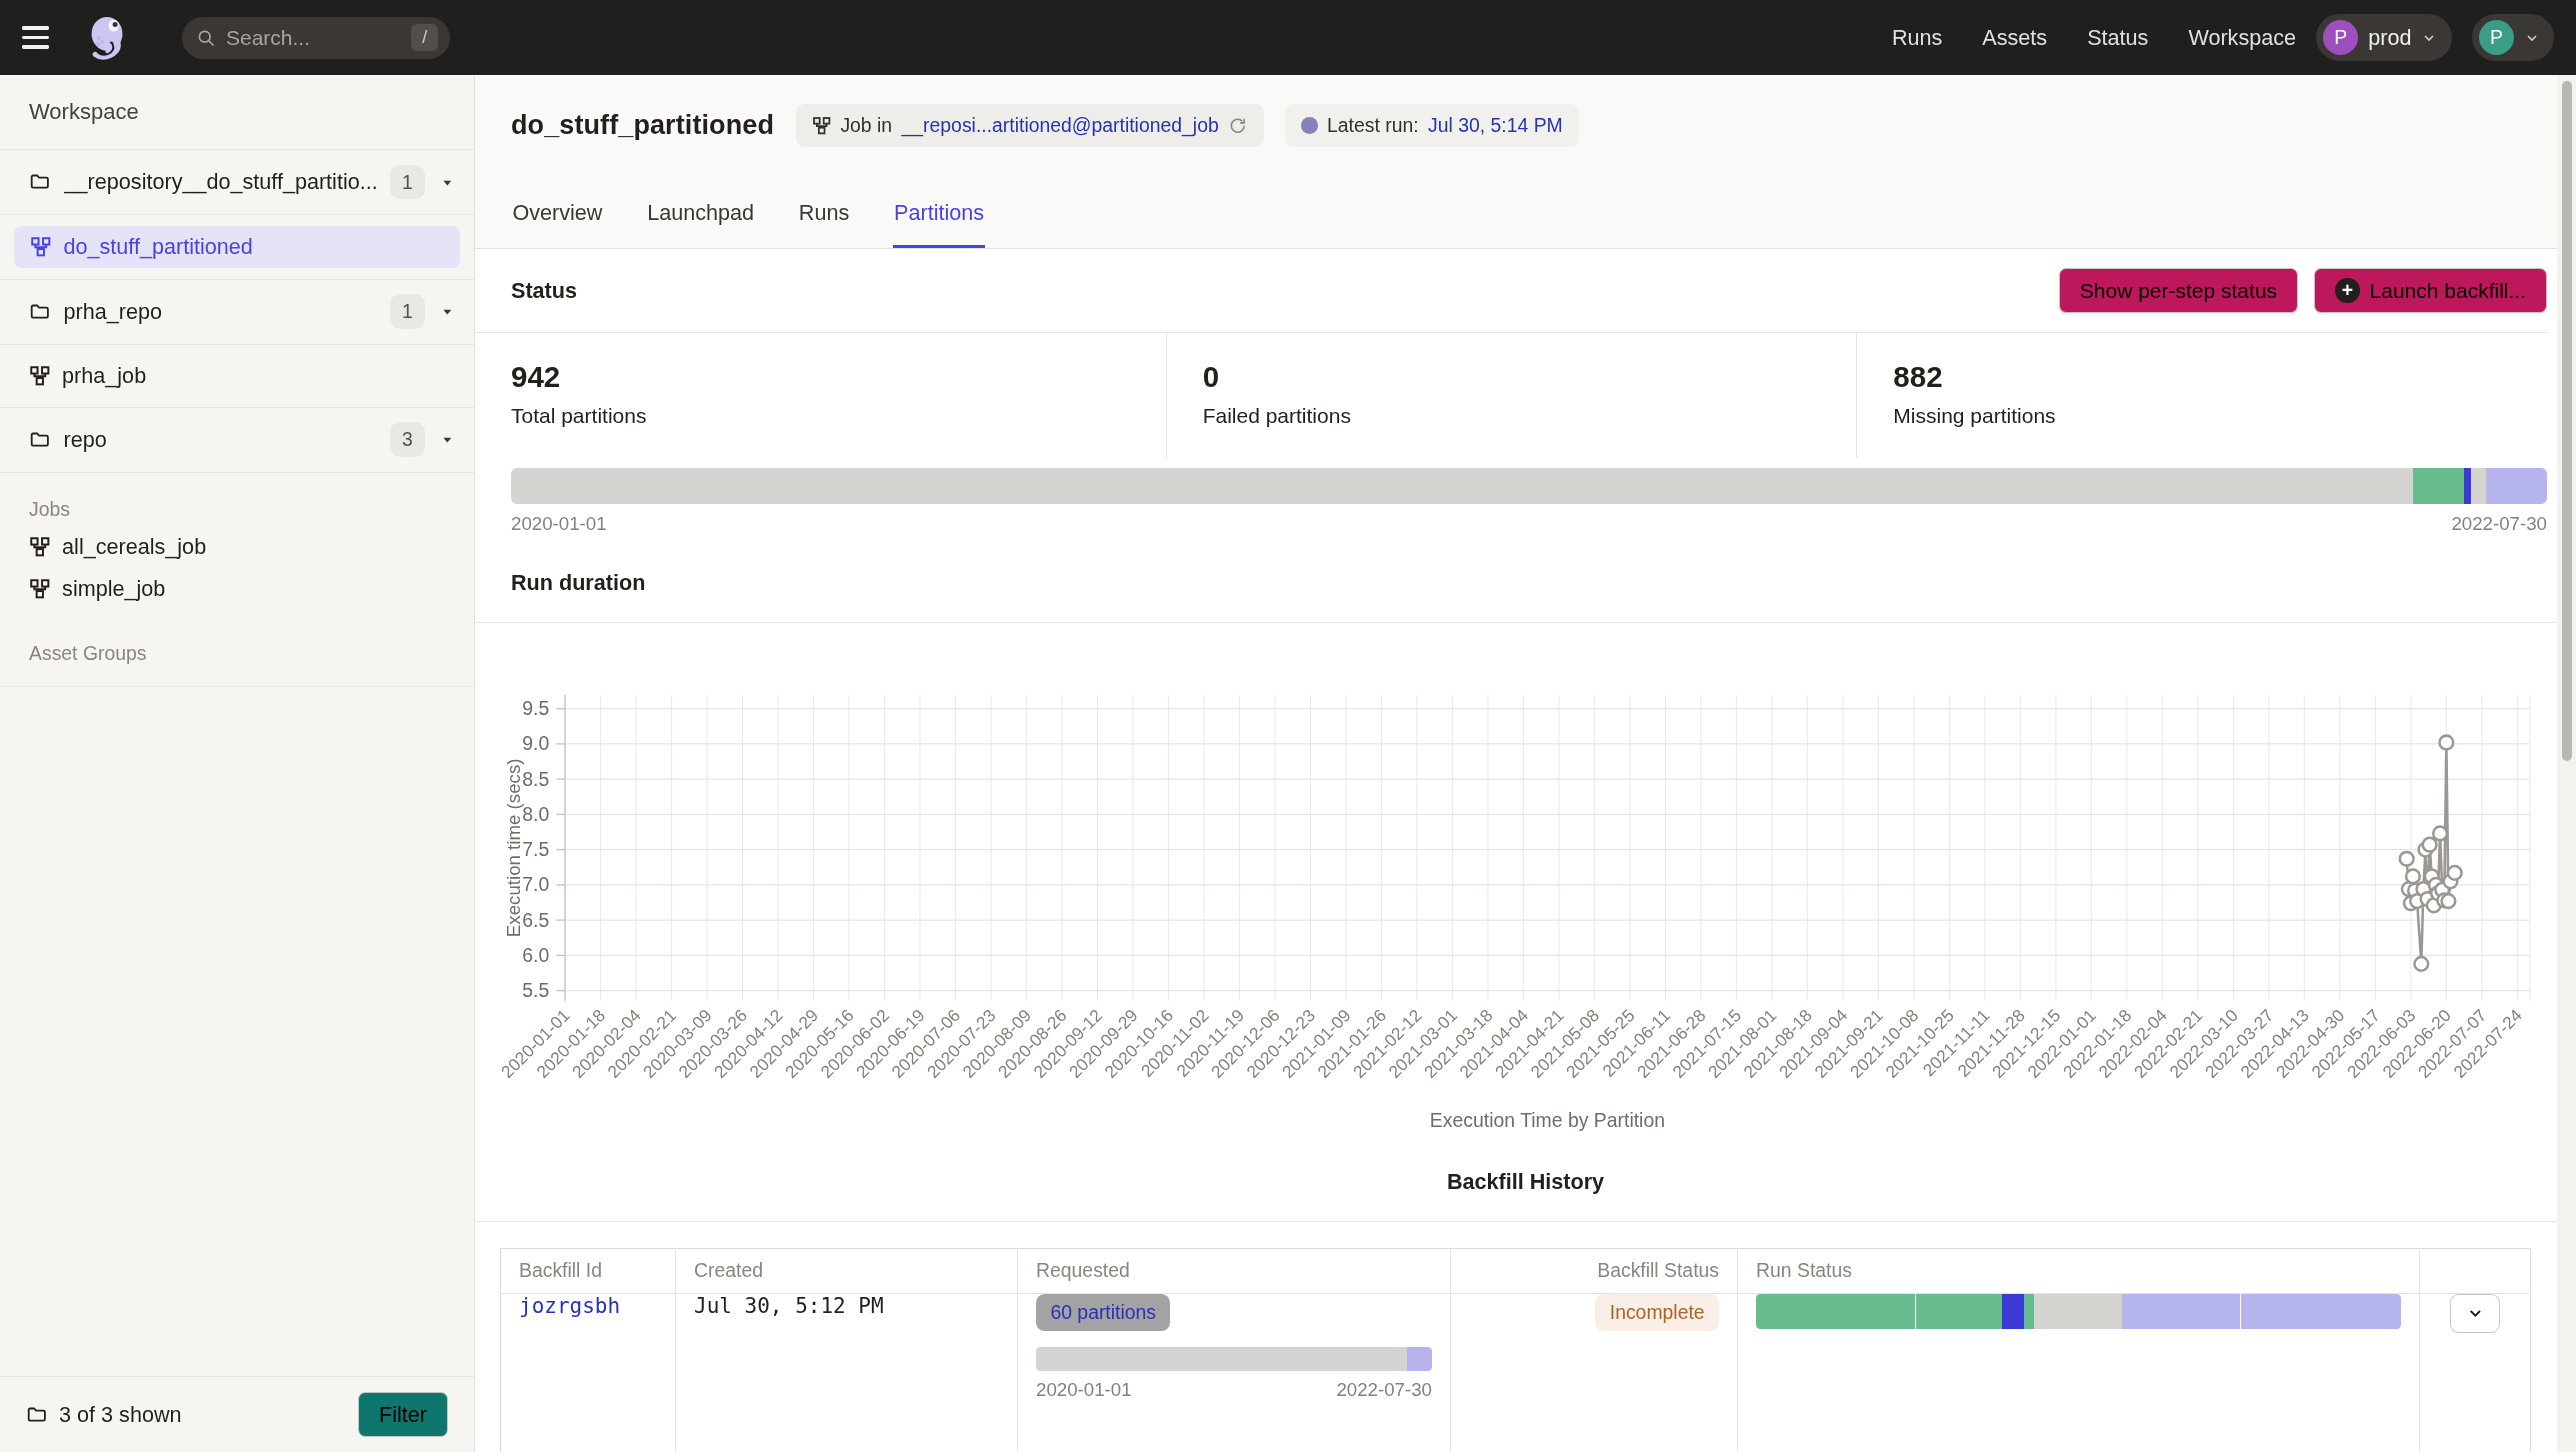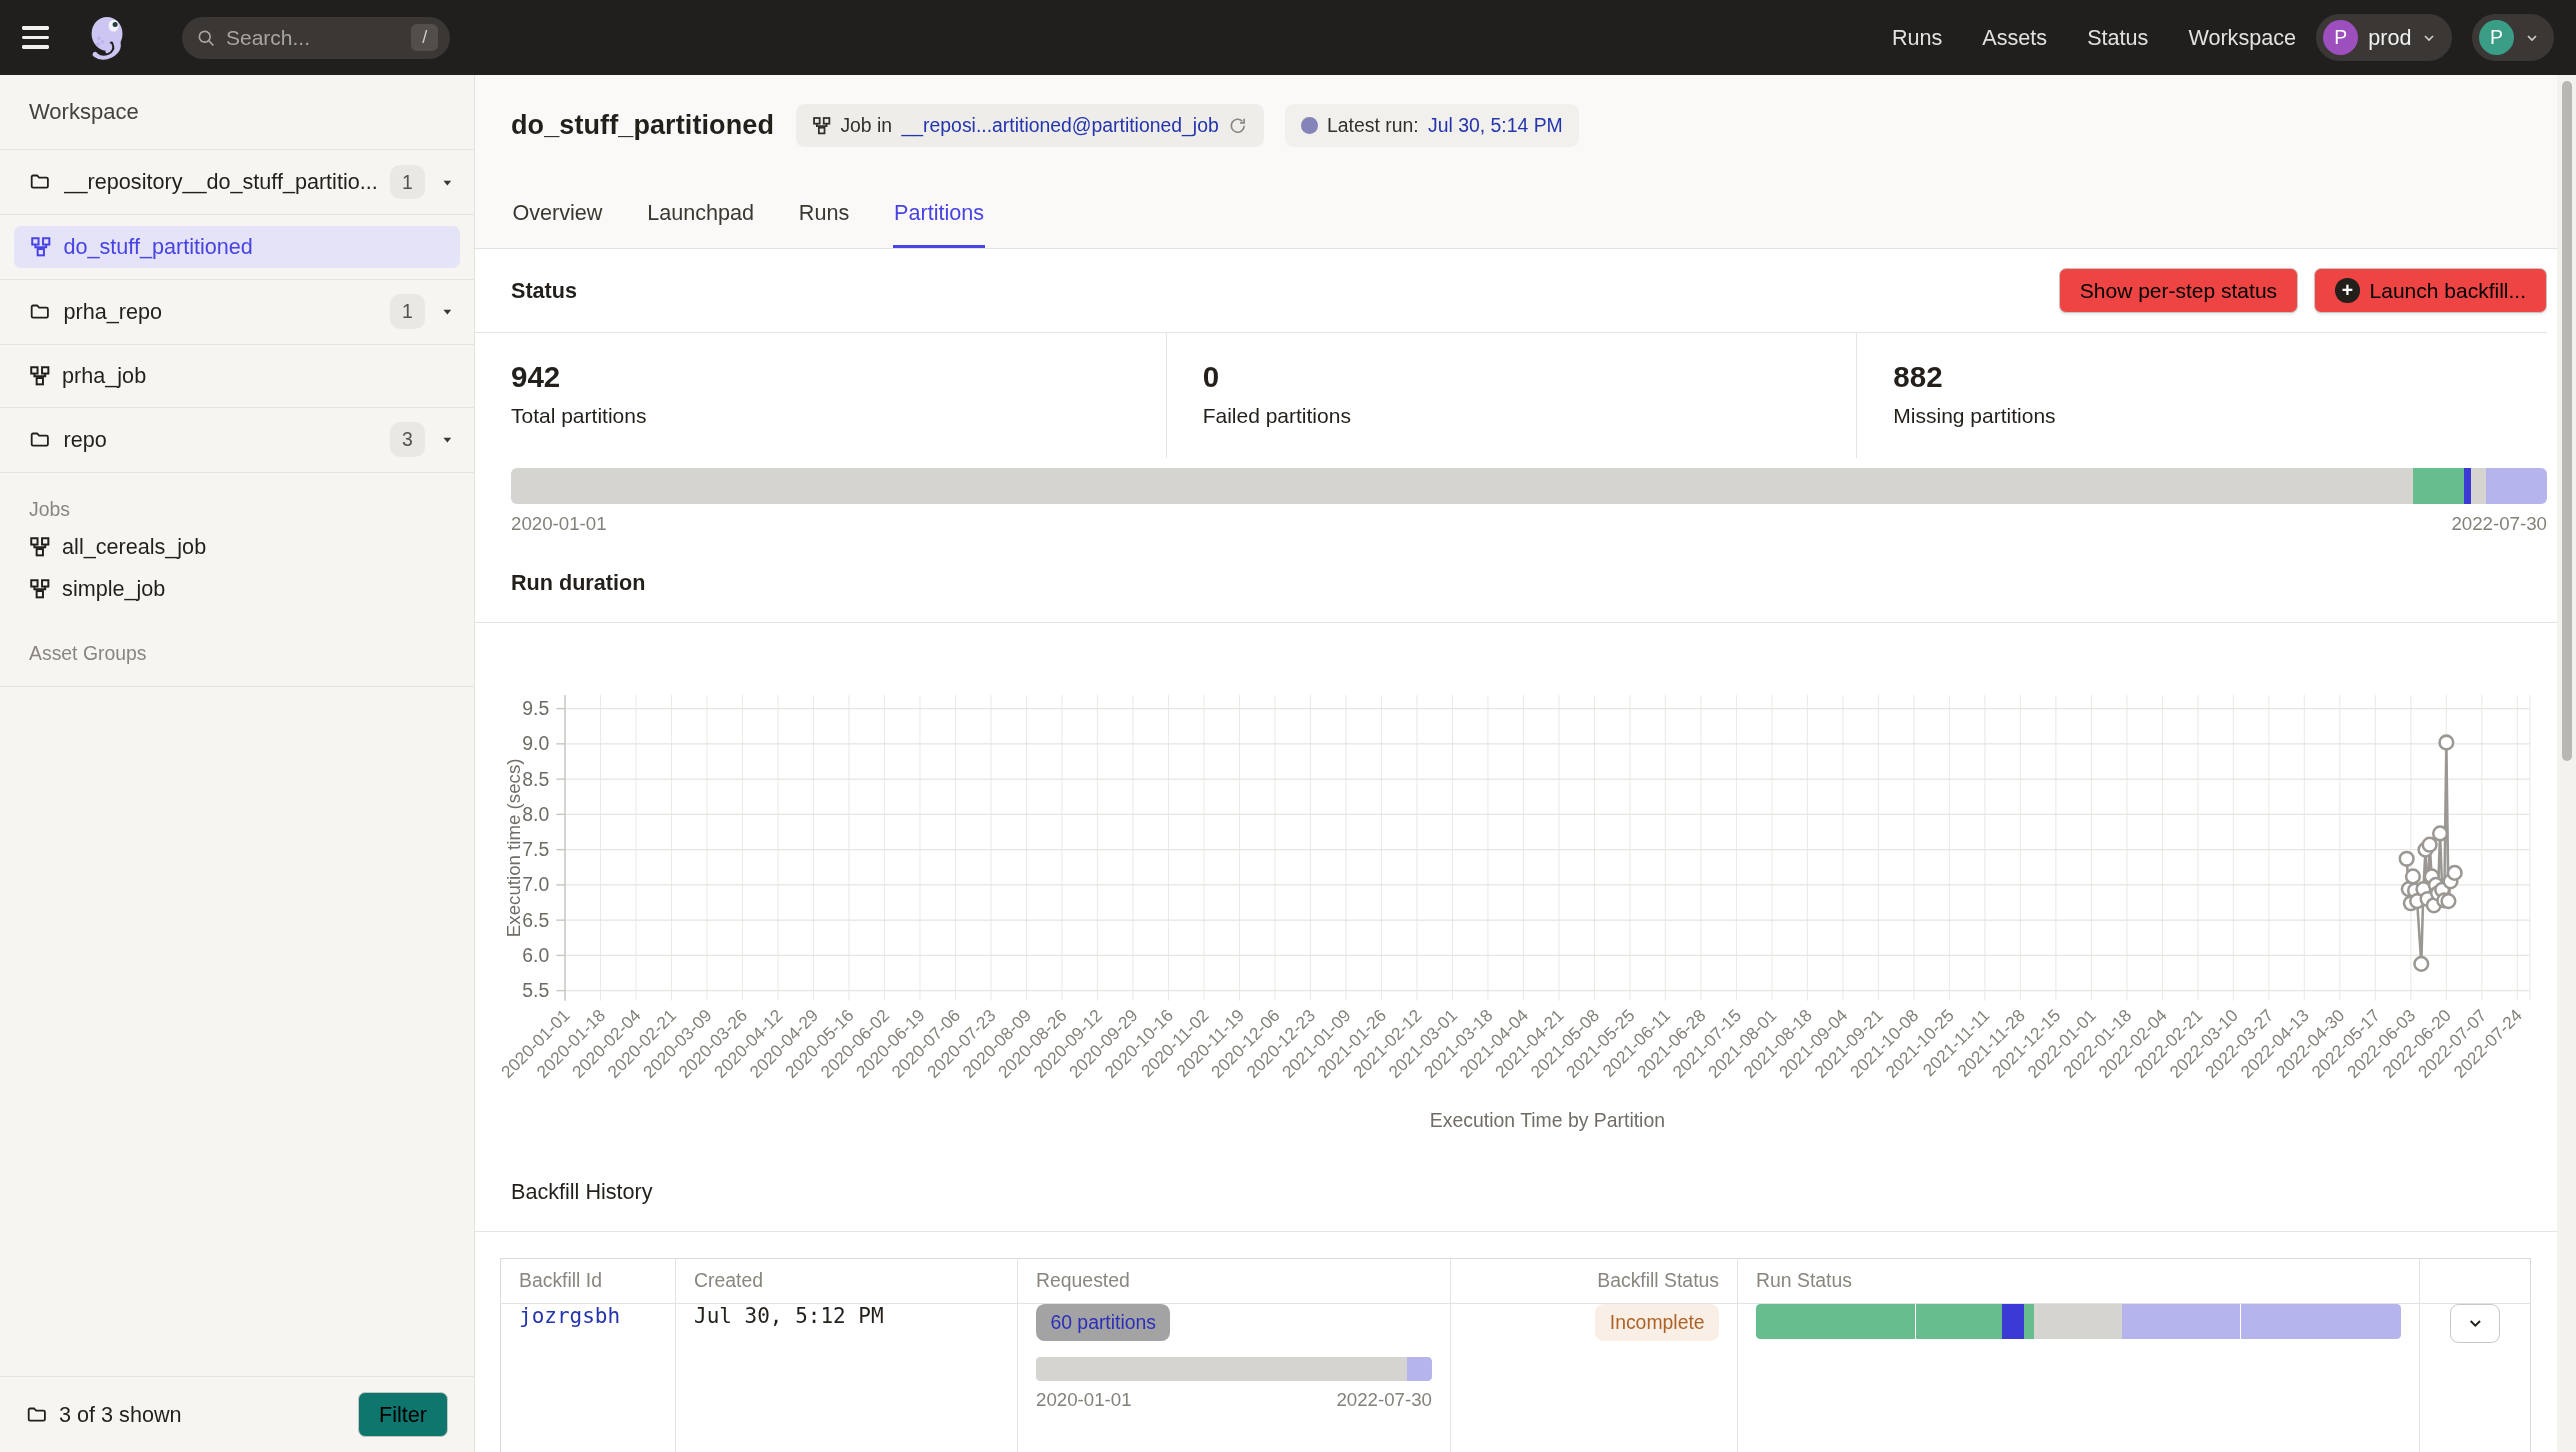--- a/index.html
+++ b/index.html
@@ -54,42 +54,42 @@
   .hdr-chip.lighter { background:#f1f0ed; }
   .dot { width:16.5px; height:16.5px; border-radius:50%; background:#8584b8; flex:none; }
   .tabs { position:absolute; bottom:0; left:36px; display:flex; gap:42px; }
   .tab { font-size:21.6px; font-weight:500; color:#3b3731; padding:13px 1.4px 18.7px; cursor:pointer; border-bottom:3.6px solid transparent; text-decoration:none; }
   .tab.active { color:#4843e3; border-bottom-color:#4843e3; }
 
   
   .status-row { height:83px; display:flex; align-items:center; padding:0 29px 0 36px; }
   .status-row h2 { font-size:21.6px; font-weight:700; }
   .btn-group { margin-left:auto; display:flex; gap:16px; }
-  .btn { height:45px; border:0.7px solid #c8c6c2; background:#ef4444; border-radius:7.2px; padding:0 20px; font-size:21px; display:inline-flex; align-items:center; gap:10px; cursor:pointer; box-shadow:0 1.4px 2.2px rgba(0,0,0,.07); }
+  .btn { height:45px; border:0.7px solid #c8c6c2; background:#be185d; border-radius:7.2px; padding:0 20px; font-size:21px; display:inline-flex; align-items:center; gap:10px; cursor:pointer; box-shadow:0 1.4px 2.2px rgba(0,0,0,.07); }
   .plus-ic { width:24.5px; height:24.5px; border-radius:50%; background:#231f1b; color:#fff; display:flex; align-items:center; justify-content:center; font-size:19.4px; font-weight:700; }
   .plus-ic::before { content:"+"; line-height:1; }
   .stats { display:grid; grid-template-columns:1fr 1fr 1fr; border-top:0.7px solid #e7e5e1; margin-right:29px; }
   .stat { padding:27px 0 30px 36px; }
   .stat + .stat { border-left:0.7px solid #e7e5e1; }
   .stat .num { font-size:29.5px; font-weight:600; }
   .stat .lab { font-size:21px; margin-top:10px; }
 
   .bar { display:flex; overflow:hidden; border-radius:5.8px; }
   .bar > i { display:block; height:100%; }
   .partition-bar { height:36px; margin:10px 29px 0 36px; }
   .bar-labels { display:flex; justify-content:space-between; margin:8.6px 29px 0 36px; font-size:18.7px; color:#84807a; }
 
   
   .rd-head { margin-top:35px; padding:0 36px 26px; font-size:21.6px; font-weight:700; }
   .chart-wrap { border-top:0.7px solid #e7e5e1; }
   #chart { display:block; }
   #chart text { font-family:"Liberation Sans", sans-serif; }
 
   
-  .bf-head { margin-top:20px; padding:0 36px 26px; font-size:21.6px; font-weight:400; }
+  .bf-head { margin-top:10px; padding:0 36px 26px; font-size:21.6px; font-weight:700;text-align:center; }
   .bf-wrap { border-top:0.7px solid #e7e5e1; padding:26px 0 0 25px; }
   table.bf { border-collapse:collapse; table-layout:fixed; width:2030px; border:0.7px solid #dcdad6; background:#fff; }
   table.bf th { height:45px; font-size:19.4px; font-weight:400; color:#8a867f; text-align:left; padding:0 18px; border-bottom:0.7px solid #e5e3df; }
   table.bf th + th, table.bf td + td { border-left:0.7px solid #e5e3df; }
   table.bf td { vertical-align:top; padding:0 18px; height:173px; }
   td.c-id { padding-top:20px; }
   td.c-created { padding-top:20px; }
   td.c-req { padding-top:10px; }
   td.c-status { padding-top:18.7px; text-align:right; }
   td.c-run { padding-top:16.5px; }

